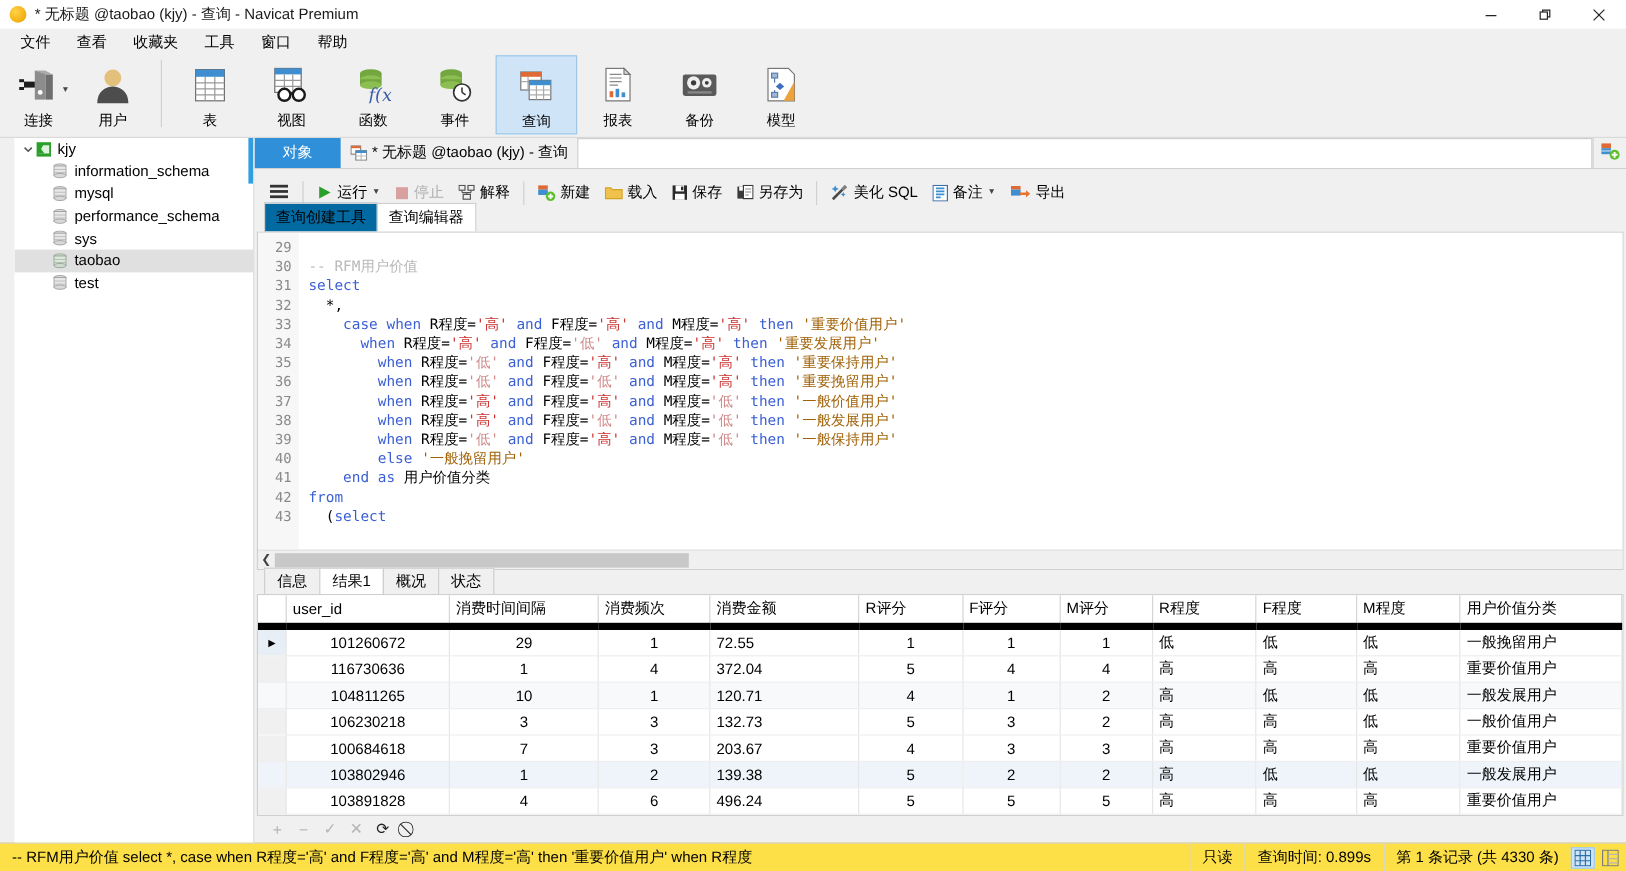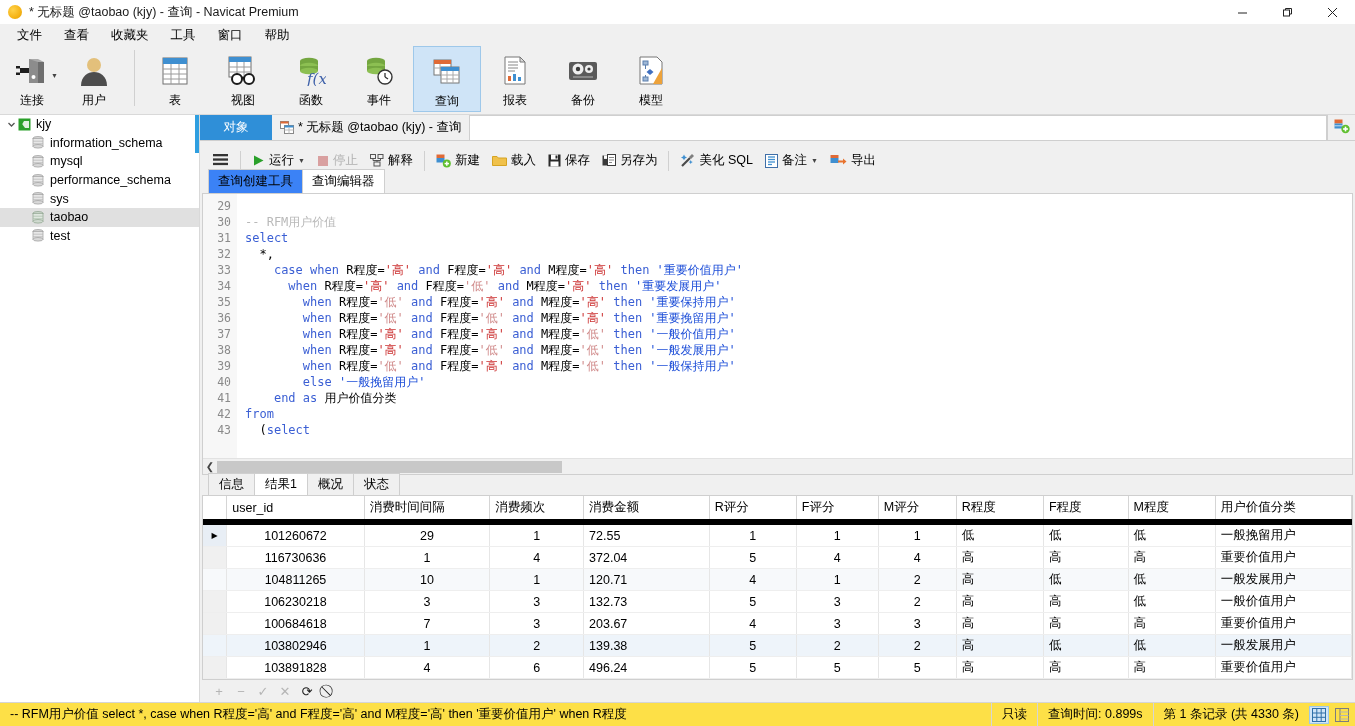--- a/index.html
+++ b/index.html
@@ -43,21 +43,21 @@
     align-items:center; justify-content:flex-start; padding-top:6px;
     position:relative;
   }
   .tb-item.selected { background:#cfe4f7; border:1px solid #9ec8ea; }
   .tb-ico { height:38px; display:flex; align-items:center; justify-content:center; }
   .tb-lbl { font-size:12px; margin-top:2px; color:#000; white-space:nowrap;}
   .tb-sep { width:1px; height:56px; background:#d0d0d0; margin:4px 6px 0 6px; }
   .tb-caret { position:absolute; right:2px; top:26px; font-size:7px; color:#444; }
 
   
-  .body { flex:1 1 auto; display:flex; min-height:0; }
+  .body { flex:1 1 auto; display:flex; min-height:0;padding-left:12px; }
 
   
   .sidebar {
     width:200px; background:#ffffff; border-right:1px solid #d9d9d9;
     flex:0 0 200px; overflow:hidden; position:relative;
   }
   .tree-row { height:18.6px; display:flex; align-items:center; font-size:12.5px; padding-left:4px; white-space:nowrap;}
   .tree-row.sel { background:#e0e0e0; }
   .tw { width:14px; display:flex; align-items:center; justify-content:center; font-size:9px; color:#555;}
   .conn-ico { width:13px;height:13px;margin-right:5px;position:relative;display:inline-block;}
@@ -86,38 +86,38 @@
   .qt-btn { display:flex; align-items:center; padding:2px 6px; font-size:12.5px; white-space:nowrap; color:#000;}
   .qt-btn.dis { color:#b0b0b0; }
   .qt-ico { margin-right:4px; display:inline-flex; align-items:center; }
   .qt-sep { width:1px;height:20px;background:#d0d0d0;margin:0 5px;}
   .qt-caret { font-size:7px; color:#444; margin-left:4px;}
 
   
   .subtabs { height:22px; display:flex; align-items:flex-end; padding-left:8px; background:#f0f0f0; flex:0 0 22px;}
   .subtab {
     padding:3px 9px 3px 9px; font-size:12.5px; border:1px solid #cfcfcf;
-    border-bottom:none; background:#3b82f6; color:#000; margin-right:-1px;
+    border-bottom:none; background:#0369a1; color:#000; margin-right:-1px;
   }
   .subtab.active { background:#ffffff; }
 
   
   .editor-wrap { flex:1 1 auto; background:#fff; border:1px solid #cfcfcf; margin:0 2px 0 2px; display:flex; flex-direction:column; min-height:0;}
   .editor {
     flex:1 1 auto; display:flex; overflow:hidden; font-family:"DejaVu Sans Mono","Liberation Mono",monospace;
     font-size:12px; background:#fff;
   }
   .gutter { width:34px; background:#f7f7f7; color:#8a8a8a; text-align:right; padding:4px 6px 0 0;
             font-family:"DejaVu Sans Mono",monospace; font-size:11.5px; user-select:none; flex:0 0 34px;}
   .gutter div { height:16px; line-height:16px; }
   .code { flex:1 1 auto; padding:4px 0 0 8px; white-space:pre; overflow:hidden; }
   .code div { height:16px; line-height:16px; }
   .kw { color:#3b5fd4; }
   .cmt { color:#b9b9b9; }
-  .str { color:#1d4ed8; }
+  .str { color:#a16207; }
   .str-hi { color:#cc3333; }
   .str-lo { color:#d08a8a; }
   .plain { color:#000; }
   .hscroll-row { height:16px; background:#f0f0f0; display:flex; align-items:center; flex:0 0 16px; border-top:1px solid #e2e2e2;}
   .hs-arrow { width:14px; text-align:center; font-size:10px; color:#444; }
   .hs-track { flex:1 1 auto; height:12px; background:#f0f0f0; position:relative;}
   .hs-thumb { position:absolute; left:0; top:0; height:12px; width:345px; background:#c8c8c8; }
 
   
   .results { flex:0 0 auto; display:flex; flex-direction:column; background:#f0f0f0;}

